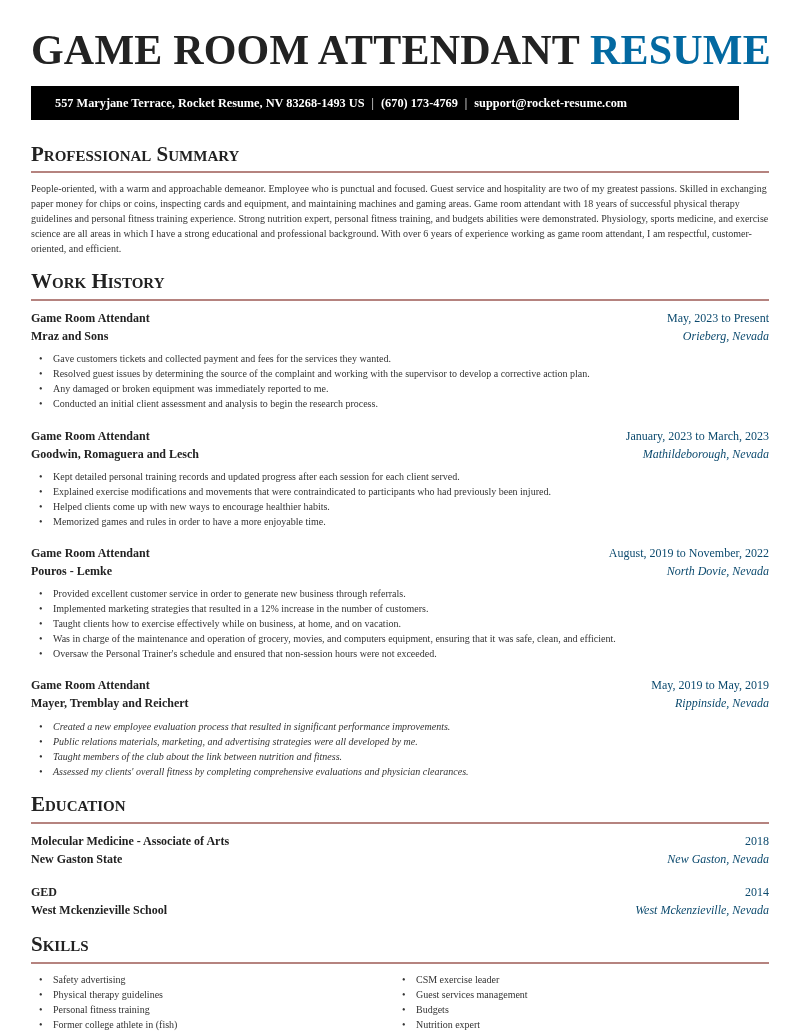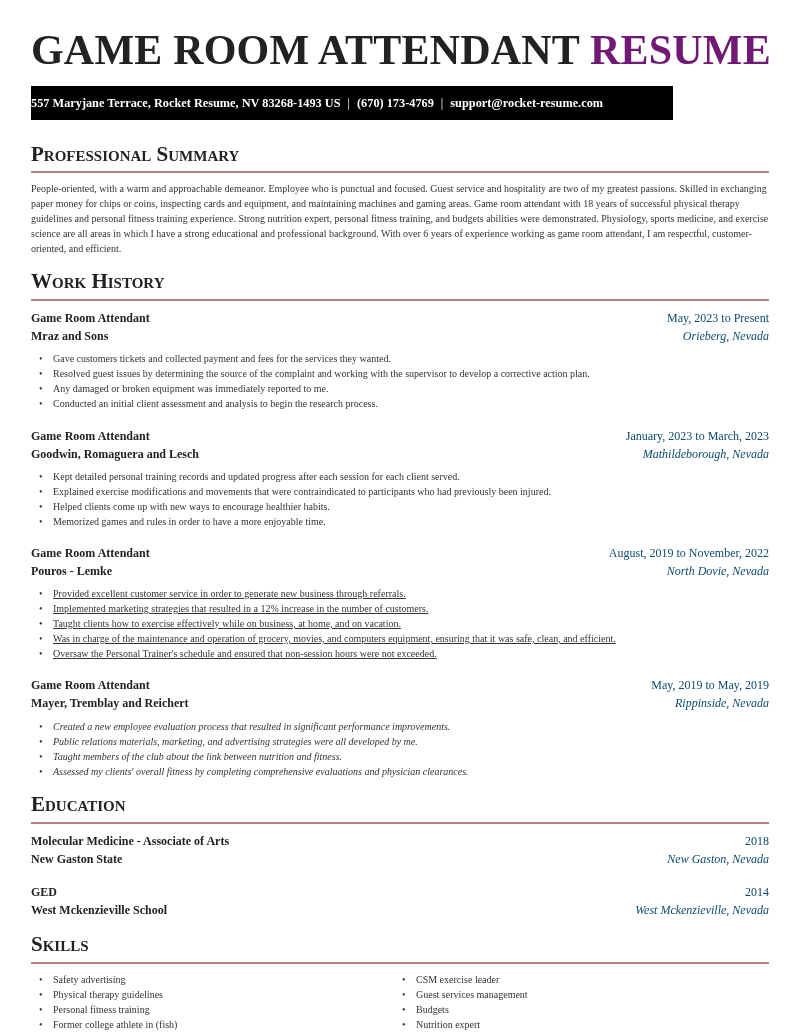--- a/index.html
+++ b/index.html
@@ -1,21 +1,21 @@
 <!DOCTYPE html>
 <html><head>
   <meta charset="utf-8">
   <style>
     * { margin: 0; padding: 0; box-sizing: border-box; }
     html, body { width: 800px; height: 1035px; background: #ffffff; overflow: hidden; }
     body { font-family: "Liberation Serif", "DejaVu Serif", serif; color: #222; position: relative; }
     .page { position: absolute; left: 31px; top: 0; width: 738px; }
     .title { position: absolute; top: 28px; left: 0; font-size: 42px; font-weight: bold; color: #222; letter-spacing: 0.2px; white-space: nowrap; line-height: 44px; }
-    .title .accent { color: #701a75; }
-    .contact { position: absolute; top: 86px; left: 0; width: 642px; height: 34px; background: #000; color: #fff; font-size: 12.3px; font-weight: bold; line-height: 34px; padding-left: 0; white-space: nowrap; }
+    .title .accent { color: #0369a1; }
+    .contact { position: absolute; top: 86px; left: 0; width: 708px; height: 34px; background: #000; color: #fff; font-size: 12.3px; font-weight: bold; line-height: 34px; padding-left: 24px; white-space: nowrap; }
     .contact .sep { padding: 0 7px; font-weight: normal; }
     .section-title { position: absolute; left: 0; font-size: 21px; font-weight: bold; font-variant: small-caps; color: #222; line-height: 24px; }
     .rule { position: absolute; left: 0; width: 738px; height: 2px; background: #b5837f; }
     .summary { position: absolute; left: 0; top: 181px; width: 738px; font-size: 10px; line-height: 15px; color: #333; }
     .row { position: absolute; left: 0; width: 738px; height: 18px; font-size: 12px; line-height: 18px; }
     .row .l { position: absolute; left: 0; font-weight: bold; color: #222; }
     .row .r { position: absolute; right: 0; color: #0c4a6e; }
     .row .r.it { font-style: italic; text-align: right; }
     ul.bullets { position: absolute; left: 22px; list-style: none; font-size: 10px; line-height: 15px; color: #333; }
     ul.bullets li { position: relative; padding-left: 0; white-space: nowrap; }
@@ -71,21 +71,21 @@
   </ul>
 
   <div class="row" style="top:544px;">
     <span class="l">Game Room Attendant</span>
     <span class="r">August, 2019 to November, 2022</span>
   </div>
   <div class="row" style="top:562px;">
     <span class="l">Pouros - Lemke</span>
     <span class="r it">North Dovie, Nevada</span>
   </div>
-  <ul class="bullets" style="top:586px;text-decoration:underline;">
+  <ul class="bullets" style="top:586px;">
     <li>Provided excellent customer service in order to generate new business through referrals.</li>
     <li>Implemented marketing strategies that resulted in a 12% increase in the number of customers.</li>
     <li>Taught clients how to exercise effectively while on business, at home, and on vacation.</li>
     <li>Was in charge of the maintenance and operation of grocery, movies, and computers equipment, ensuring that it was safe, clean, and efficient.</li>
     <li>Oversaw the Personal Trainer's schedule and ensured that non-session hours were not exceeded.</li>
   </ul>
 
   <div class="row" style="top:676px;">
     <span class="l">Game Room Attendant</span>
     <span class="r">May, 2019 to May, 2019</span>

